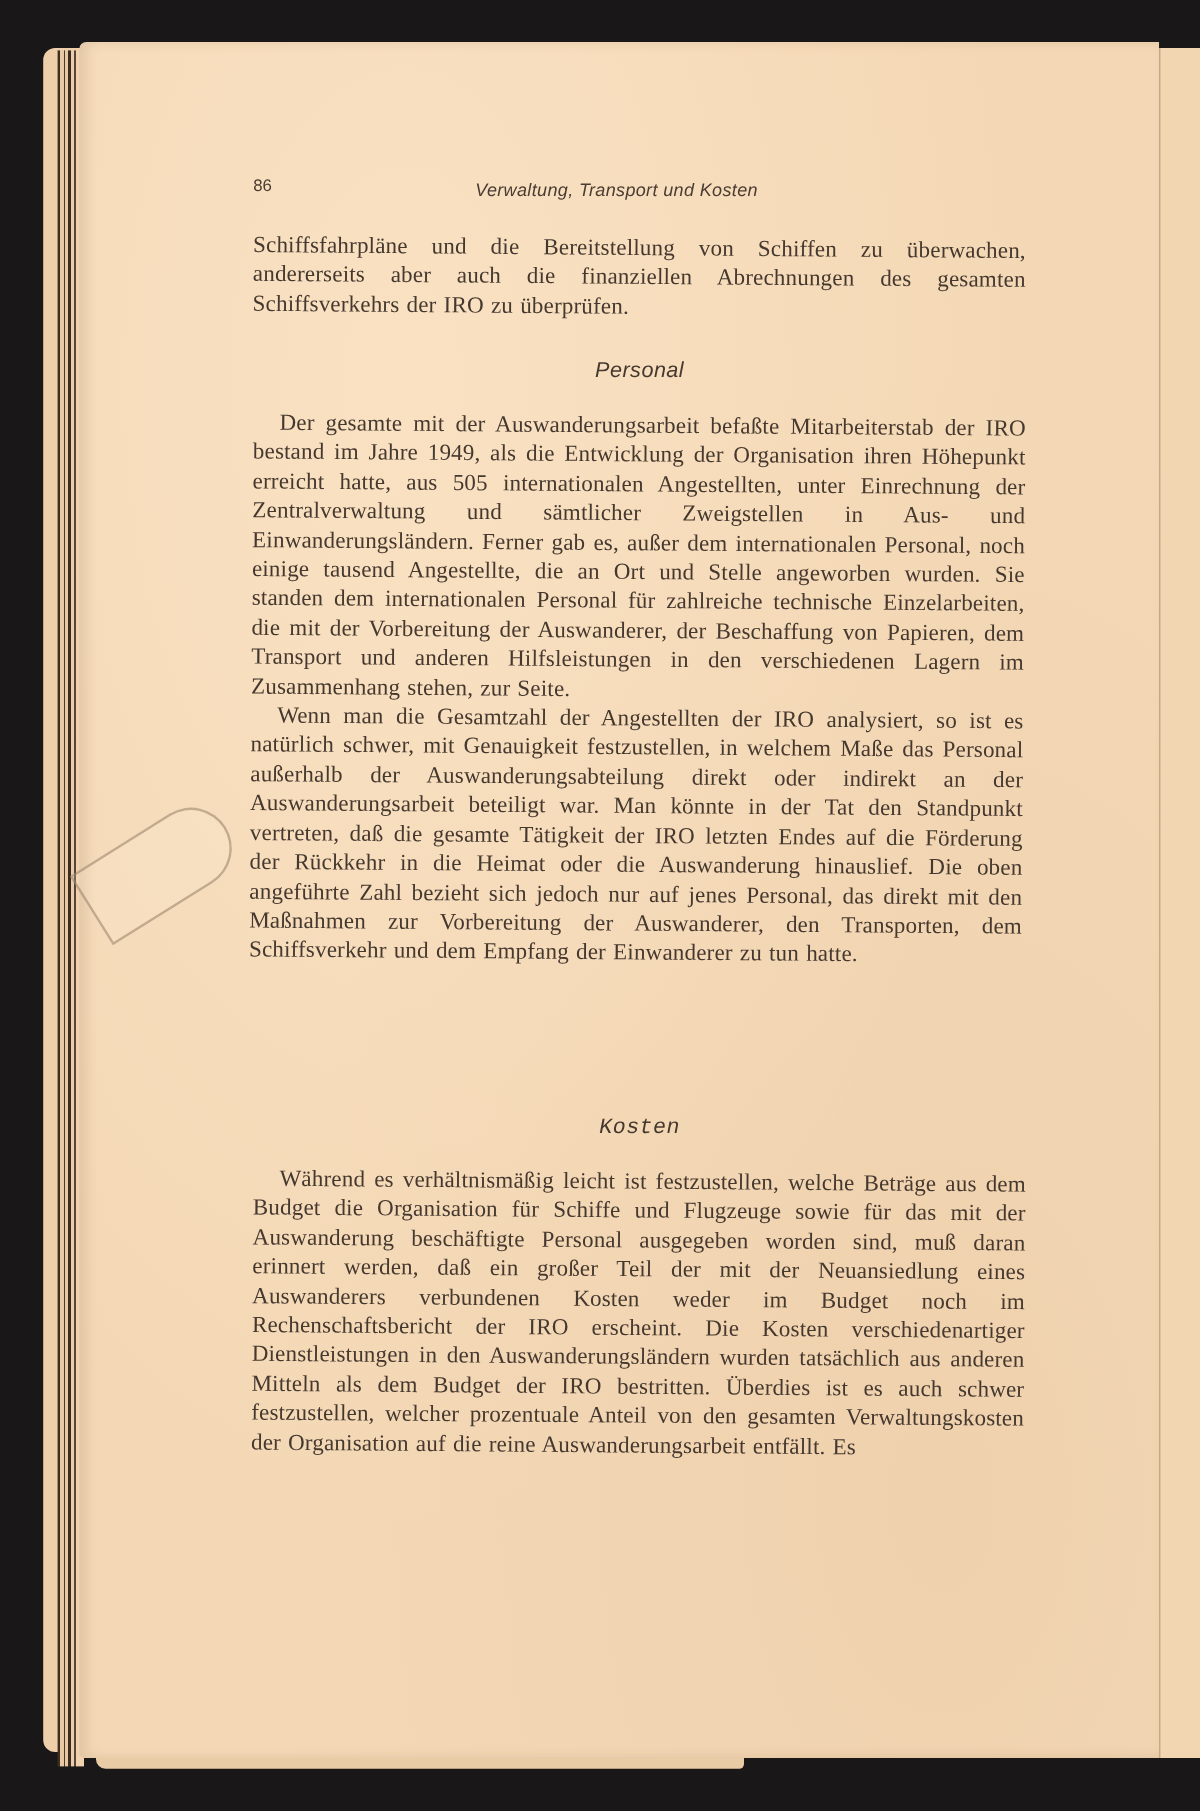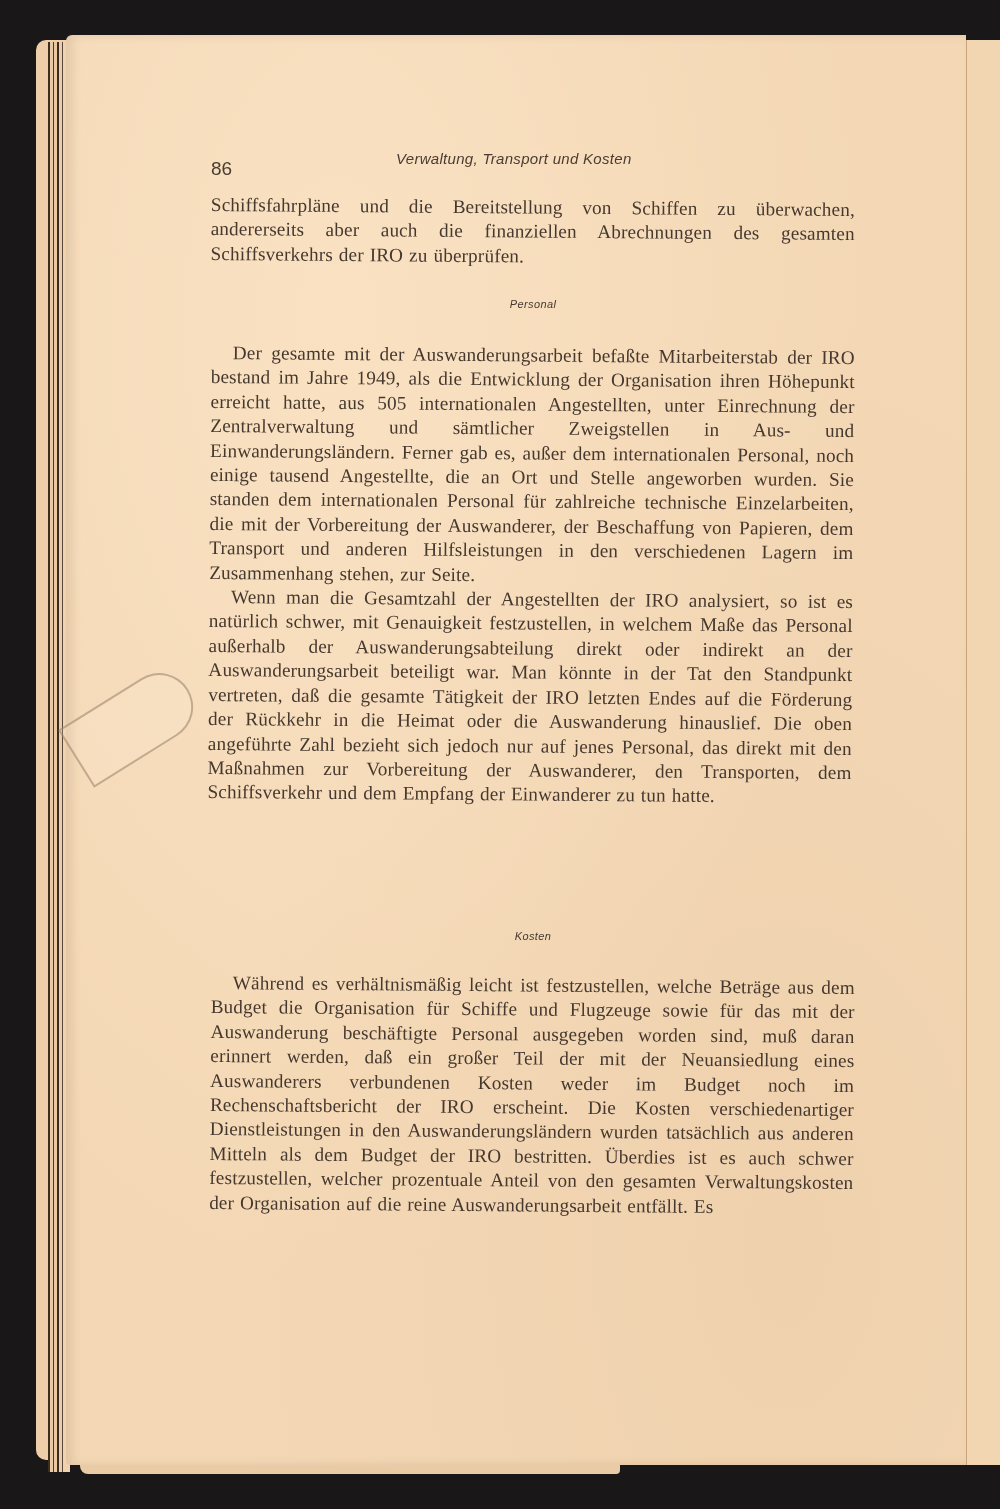--- a/index.html
+++ b/index.html
@@ -101,23 +101,23 @@
     position: absolute;
     top: 146px;
     left: 211px;
     width: 645px;
     height: 24px;
     color: #4a3c32;
   }
   .page-number {
     position: absolute;
     left: 0;
-    top: 12px;
+    top: 0;
     font-family: "Liberation Sans", sans-serif;
-    font-size: 19px;
+    font-size: 14px;
   }
   .running-title {
     position: absolute;
     left: 185px;
     top: 4px;
     font-family: "Liberation Sans", sans-serif;
     font-style: italic;
     font-size: 15px;
     letter-spacing: 0.3px;
   }
@@ -141,21 +141,21 @@
   .body-text p.indent {
     text-indent: 22px;
   }
   .section-heading {
     position: absolute;
     left: 211px;
     width: 644px;
     text-align: center;
     font-family: "Liberation Sans", sans-serif;
     font-style: italic;
-    font-size: 11px;
+    font-size: 18px;
     color: #45382f;
     letter-spacing: 0.4px;
   }
 </style>
 </head>
 <body>
 
 <div class="backdrop"></div>
 <div class="page-stack-outer"></div>
 <div class="page-stack-lines"></div>
@@ -175,17 +175,17 @@
   <p>Schiffsfahrpläne und die Bereitstellung von Schiffen zu überwachen, andererseits aber auch die finanziellen Abrechnungen des gesamten Schiffsverkehrs der IRO zu überprüfen.</p>
 </div>
 
 <div class="section-heading" style="top:298px;">Personal</div>
 
 <div class="body-text" style="top:341px;">
   <p class="indent">Der gesamte mit der Auswanderungsarbeit befaßte Mitarbeiterstab der IRO bestand im Jahre 1949, als die Entwicklung der Organisation ihren Höhepunkt erreicht hatte, aus 505 internationalen Angestellten, unter Einrechnung der Zentralverwaltung und sämtlicher Zweigstellen in Aus- und Einwanderungsländern. Ferner gab es, außer dem internationalen Personal, noch einige tausend Angestellte, die an Ort und Stelle angeworben wurden. Sie standen dem internationalen Personal für zahlreiche technische Einzelarbeiten, die mit der Vorbereitung der Auswanderer, der Beschaffung von Papieren, dem Transport und anderen Hilfsleistungen in den verschiedenen Lagern im Zusammenhang stehen, zur Seite.</p>
   <p class="indent">Wenn man die Gesamtzahl der Angestellten der IRO analysiert, so ist es natürlich schwer, mit Genauigkeit festzustellen, in welchem Maße das Personal außerhalb der Auswanderungsabteilung direkt oder indirekt an der Auswanderungsarbeit beteiligt war. Man könnte in der Tat den Standpunkt vertreten, daß die gesamte Tätigkeit der IRO letzten Endes auf die Förderung der Rückkehr in die Heimat oder die Auswanderung hinauslief. Die oben angeführte Zahl bezieht sich jedoch nur auf jenes Personal, das direkt mit den Maßnahmen zur Vorbereitung der Auswanderer, den Transporten, dem Schiffsverkehr und dem Empfang der Einwanderer zu tun hatte.</p>
 </div>
 
-<div class="section-heading" style="top:930px;">Kosten</div>
+<div class="section-heading" style="top:930px;font-family:Liberation Mono, monospace;">Kosten</div>
 
 <div class="body-text" style="top:971px;">
   <p class="indent">Während es verhältnismäßig leicht ist festzustellen, welche Beträge aus dem Budget die Organisation für Schiffe und Flugzeuge sowie für das mit der Auswanderung beschäftigte Personal ausgegeben worden sind, muß daran erinnert werden, daß ein großer Teil der mit der Neuansiedlung eines Auswanderers verbundenen Kosten weder im Budget noch im Rechenschaftsbericht der IRO erscheint. Die Kosten verschiedenartiger Dienstleistungen in den Auswanderungsländern wurden tatsächlich aus anderen Mitteln als dem Budget der IRO bestritten. Überdies ist es auch schwer festzustellen, welcher prozentuale Anteil von den gesamten Verwaltungskosten der Organisation auf die reine Auswanderungsarbeit entfällt. Es</p>
 </div>
 
 </body></html>

